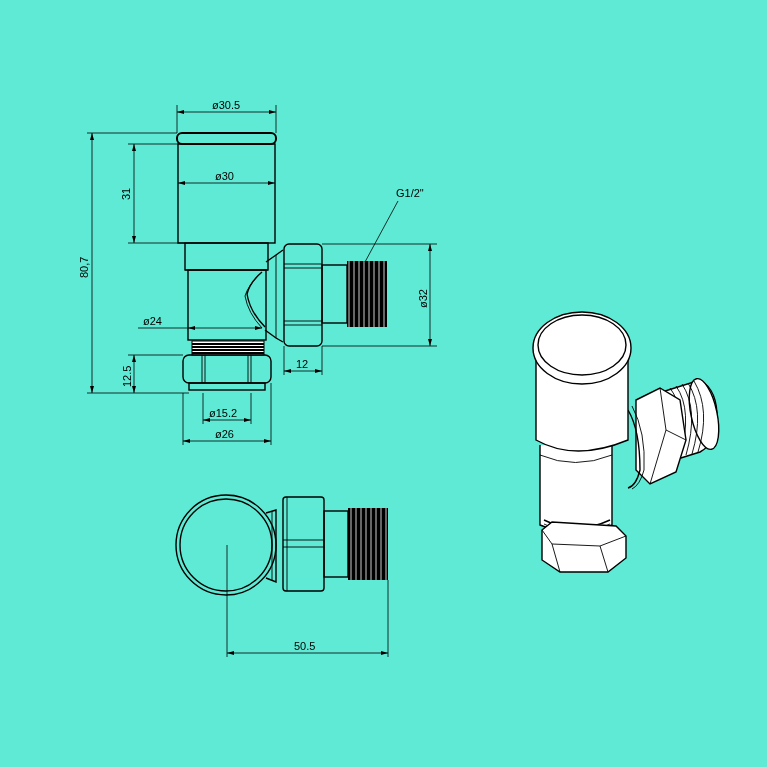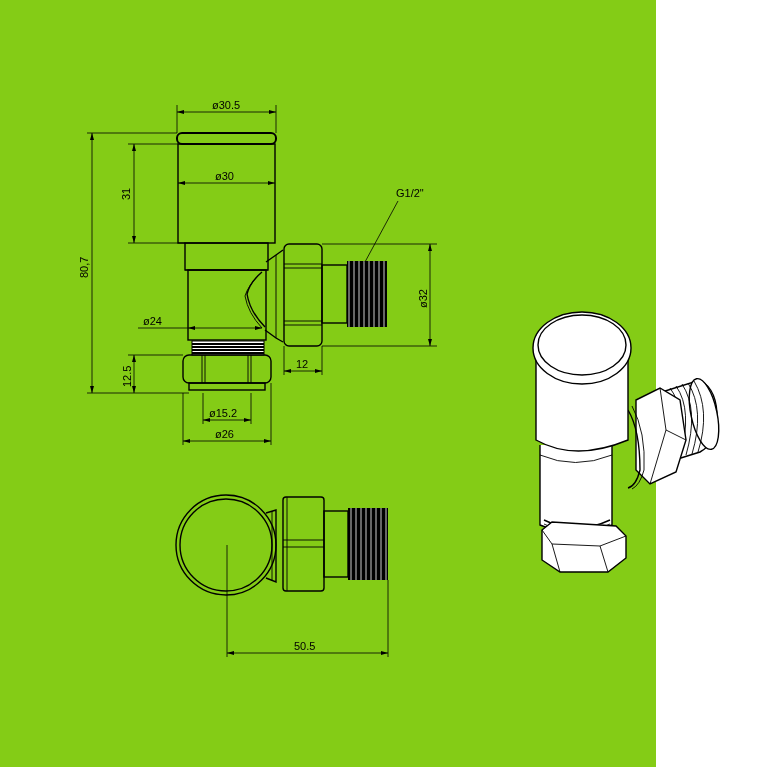--- a/index.html
+++ b/index.html
@@ -1,16 +1,16 @@
 <!DOCTYPE html>
 <html><head>
 <meta charset="utf-8">
 <style>
   html, body { margin: 0; padding: 0; background: #ffffff; }
-  #canvas { width: 656px; height: 767px; position: relative; background: #84cc16; }
+  #canvas { width: 767px; height: 767px; position: relative; background: #5eead4; }
   svg { position: absolute; left: 0; top: 0; }
   .ln { stroke: #000; stroke-width: 1.4; fill: none; }
   .thin { stroke: #000; stroke-width: 0.9; fill: none; }
   .bold { stroke: #000; stroke-width: 2; fill: none; }
   .dim { stroke: #000; stroke-width: 0.8; fill: none; }
   .fill-w { fill: #fff; }
   text { font-family: "Liberation Sans", sans-serif; font-size: 11px; fill: #000; }
 </style>
 </head>
 <body>

